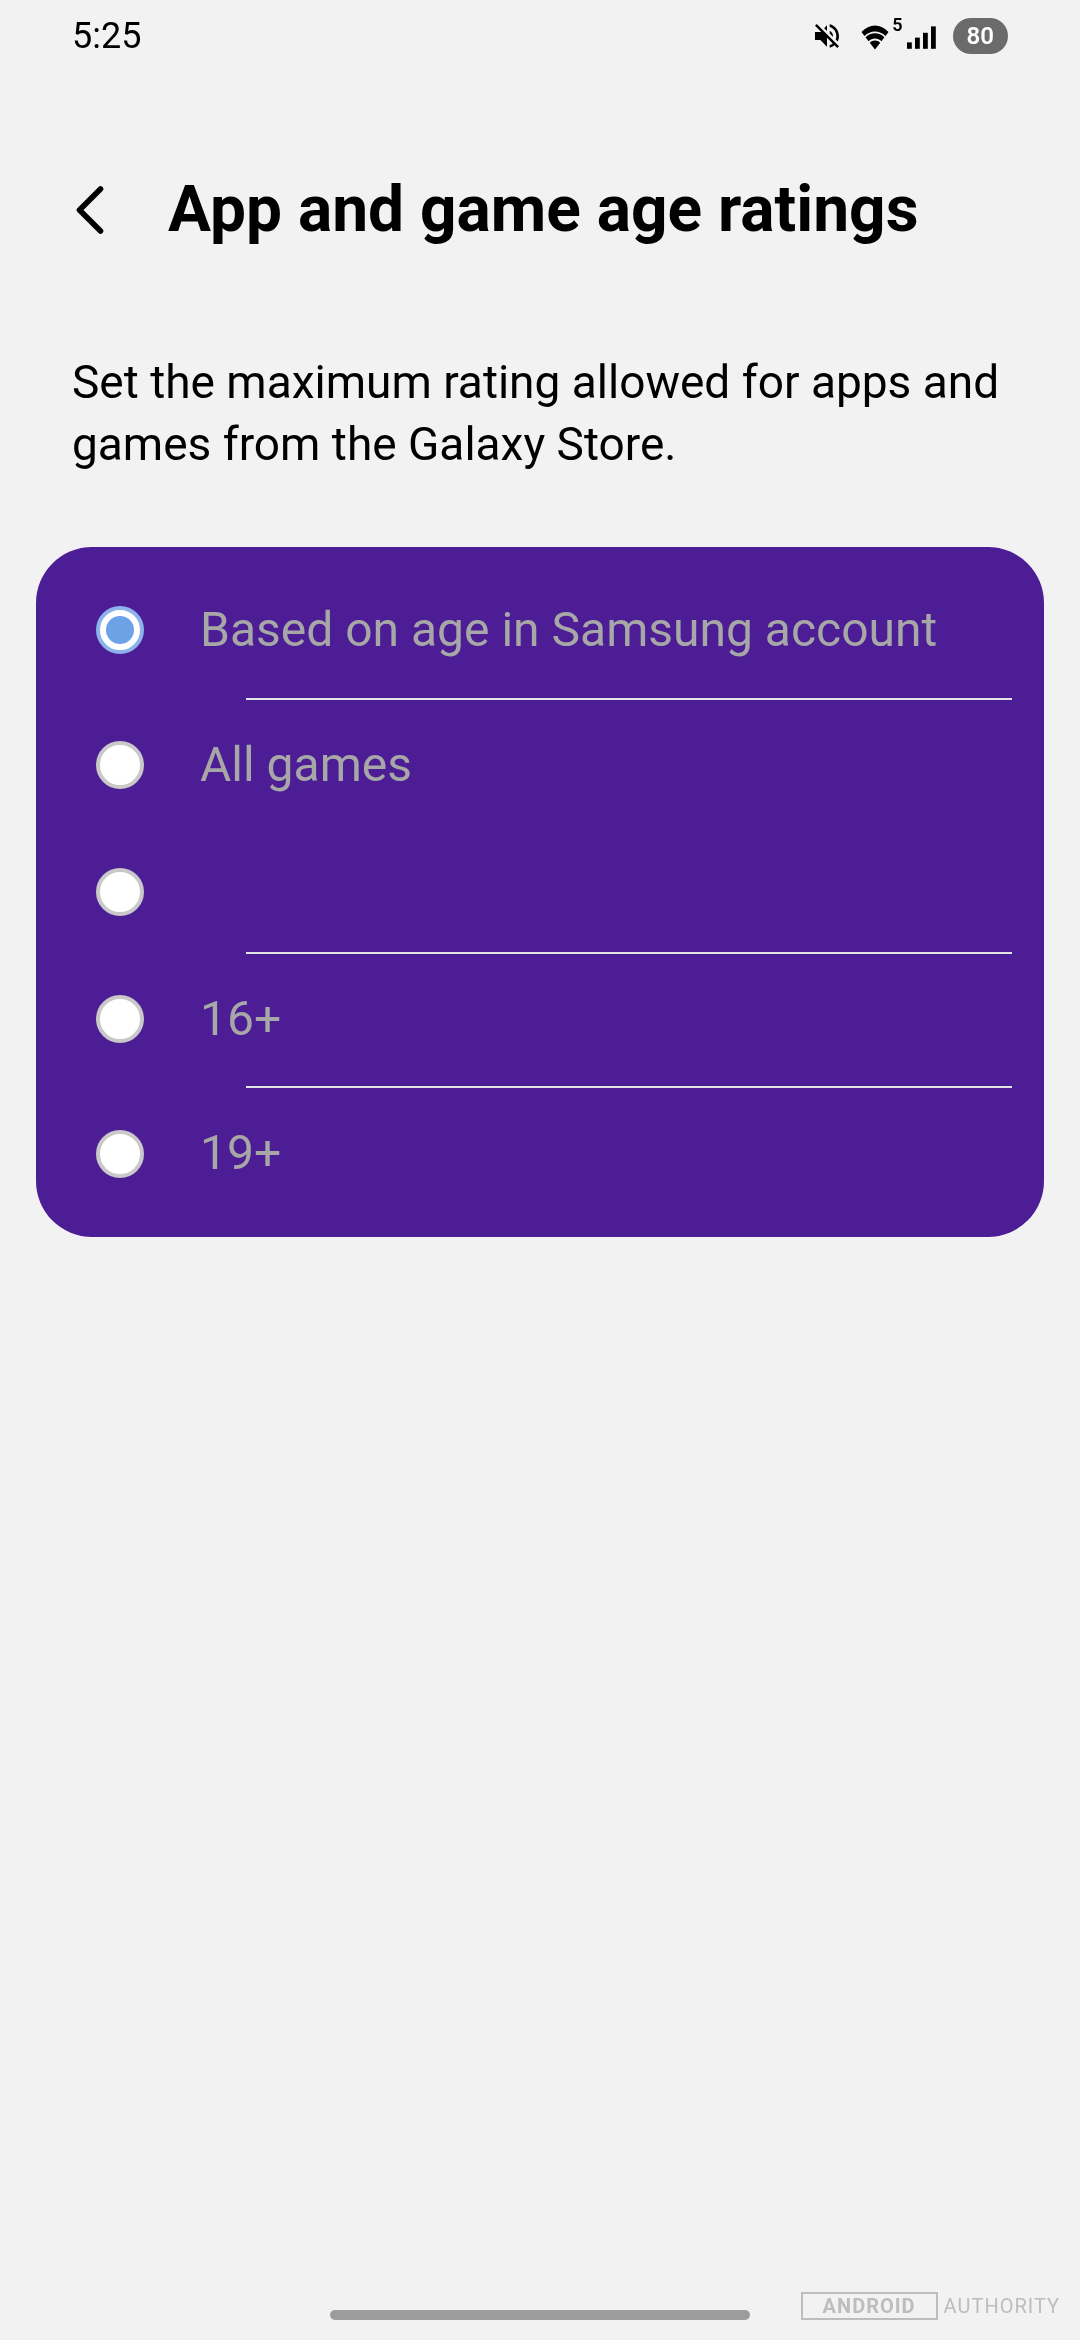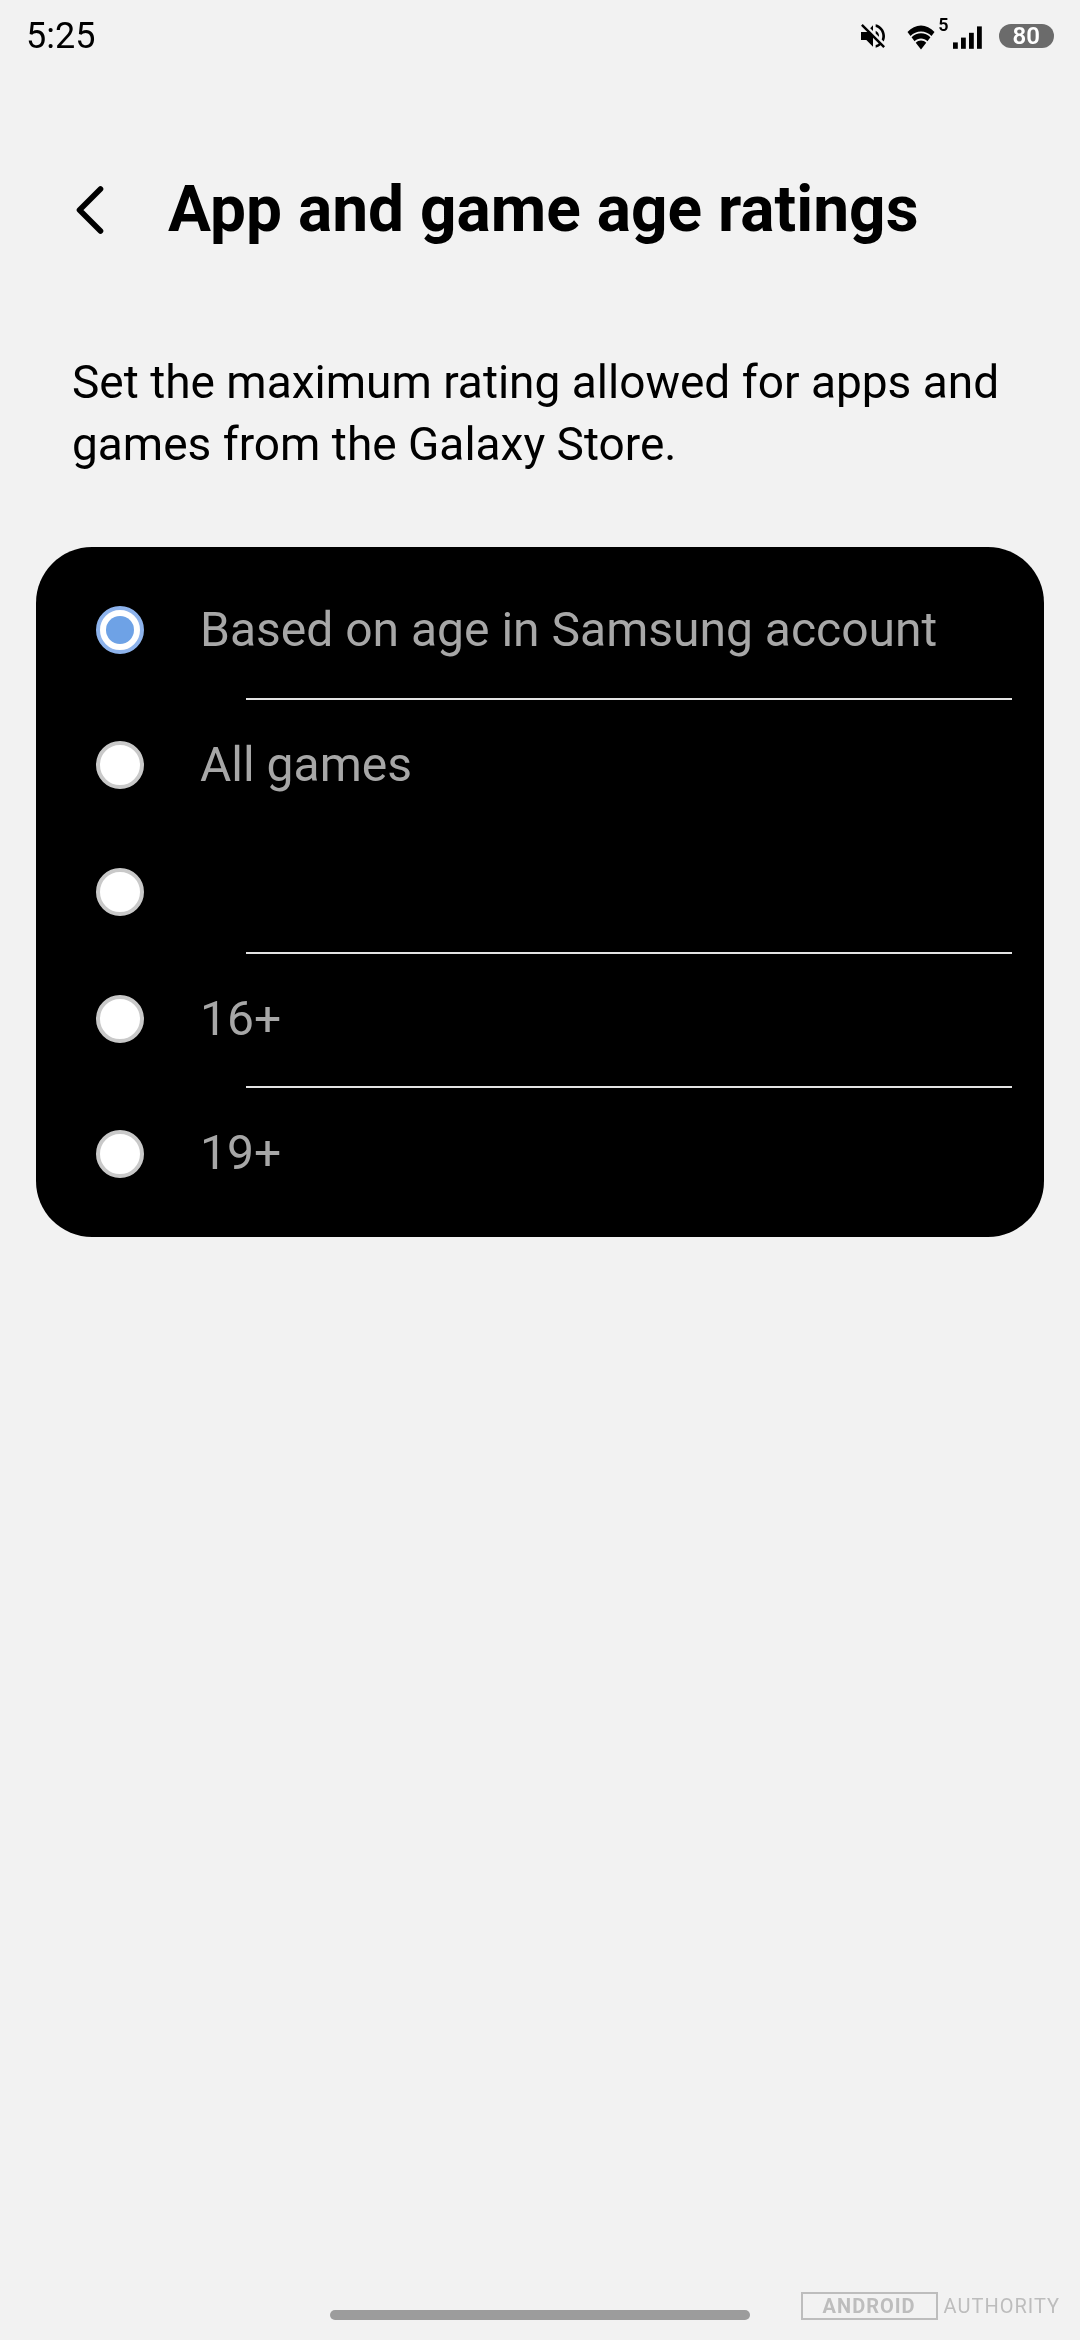--- a/index.html
+++ b/index.html
@@ -12,30 +12,30 @@
       overflow: hidden;
       position: relative;
     }
 
     
     .status-bar {
       height: 72px;
       display: flex;
       align-items: center;
       justify-content: space-between;
-      padding: 0 26px;
+      padding: 0 72px;
     }
     .status-left { font-size: 36px; font-weight: 400; color: #000; }
     .status-right { display: flex; align-items: center; gap: 14px; }
     .status-right svg { display: block; }
     .battery-pill {
       display: inline-flex;
       align-items: center;
       justify-content: center;
-      height: 24px;
+      height: 36px;
       padding: 0 14px;
       border-radius: 18px;
       background: #6b6b6b;
       color: #fff;
       font-size: 24px;
       font-weight: 600;
     }
 
     
     .header {
@@ -52,21 +52,21 @@
       padding: 104px 44px 0 72px;
       font-size: 46px;
       line-height: 1.35;
       color: #000;
       font-weight: 400;
     }
 
     
     .card {
       margin: 72px 36px 0 36px;
-      background: #000000;
+      background: #4c1d95;
       border-radius: 56px;
       padding: 16px 0 16px 0;
     }
 
     .option {
       display: flex;
       align-items: center;
       gap: 56px;
       padding: 36px 48px 36px 60px;
       position: relative;

